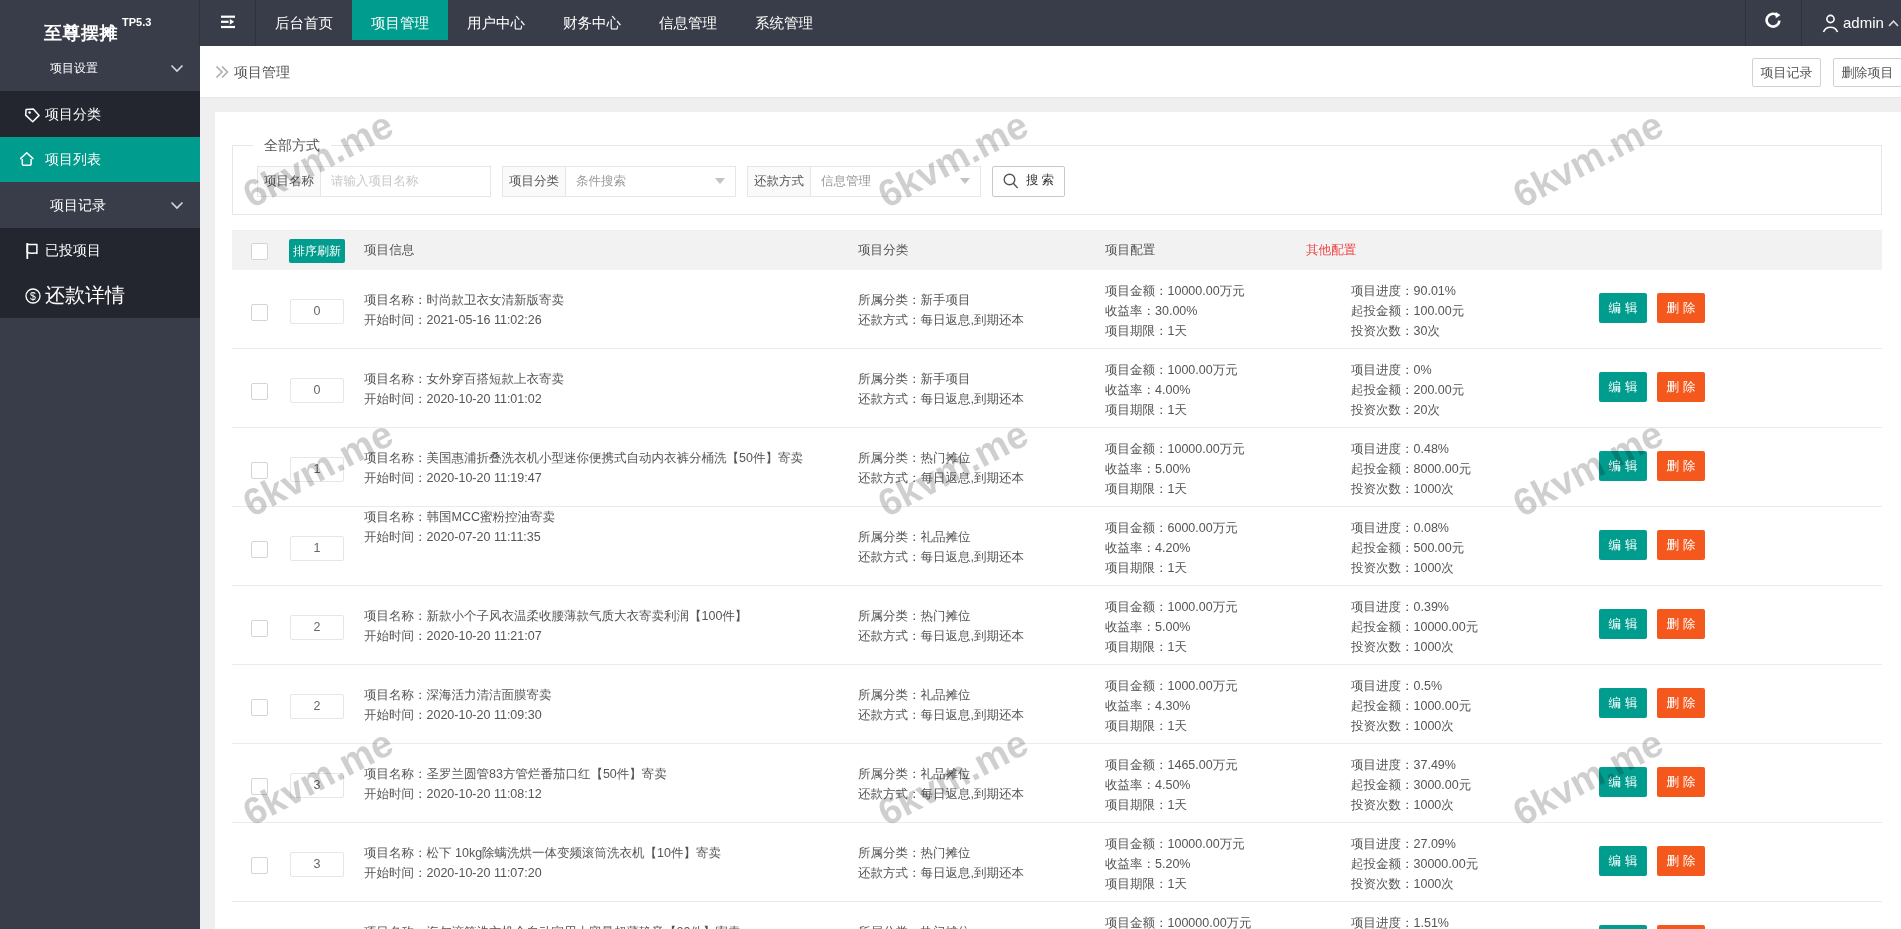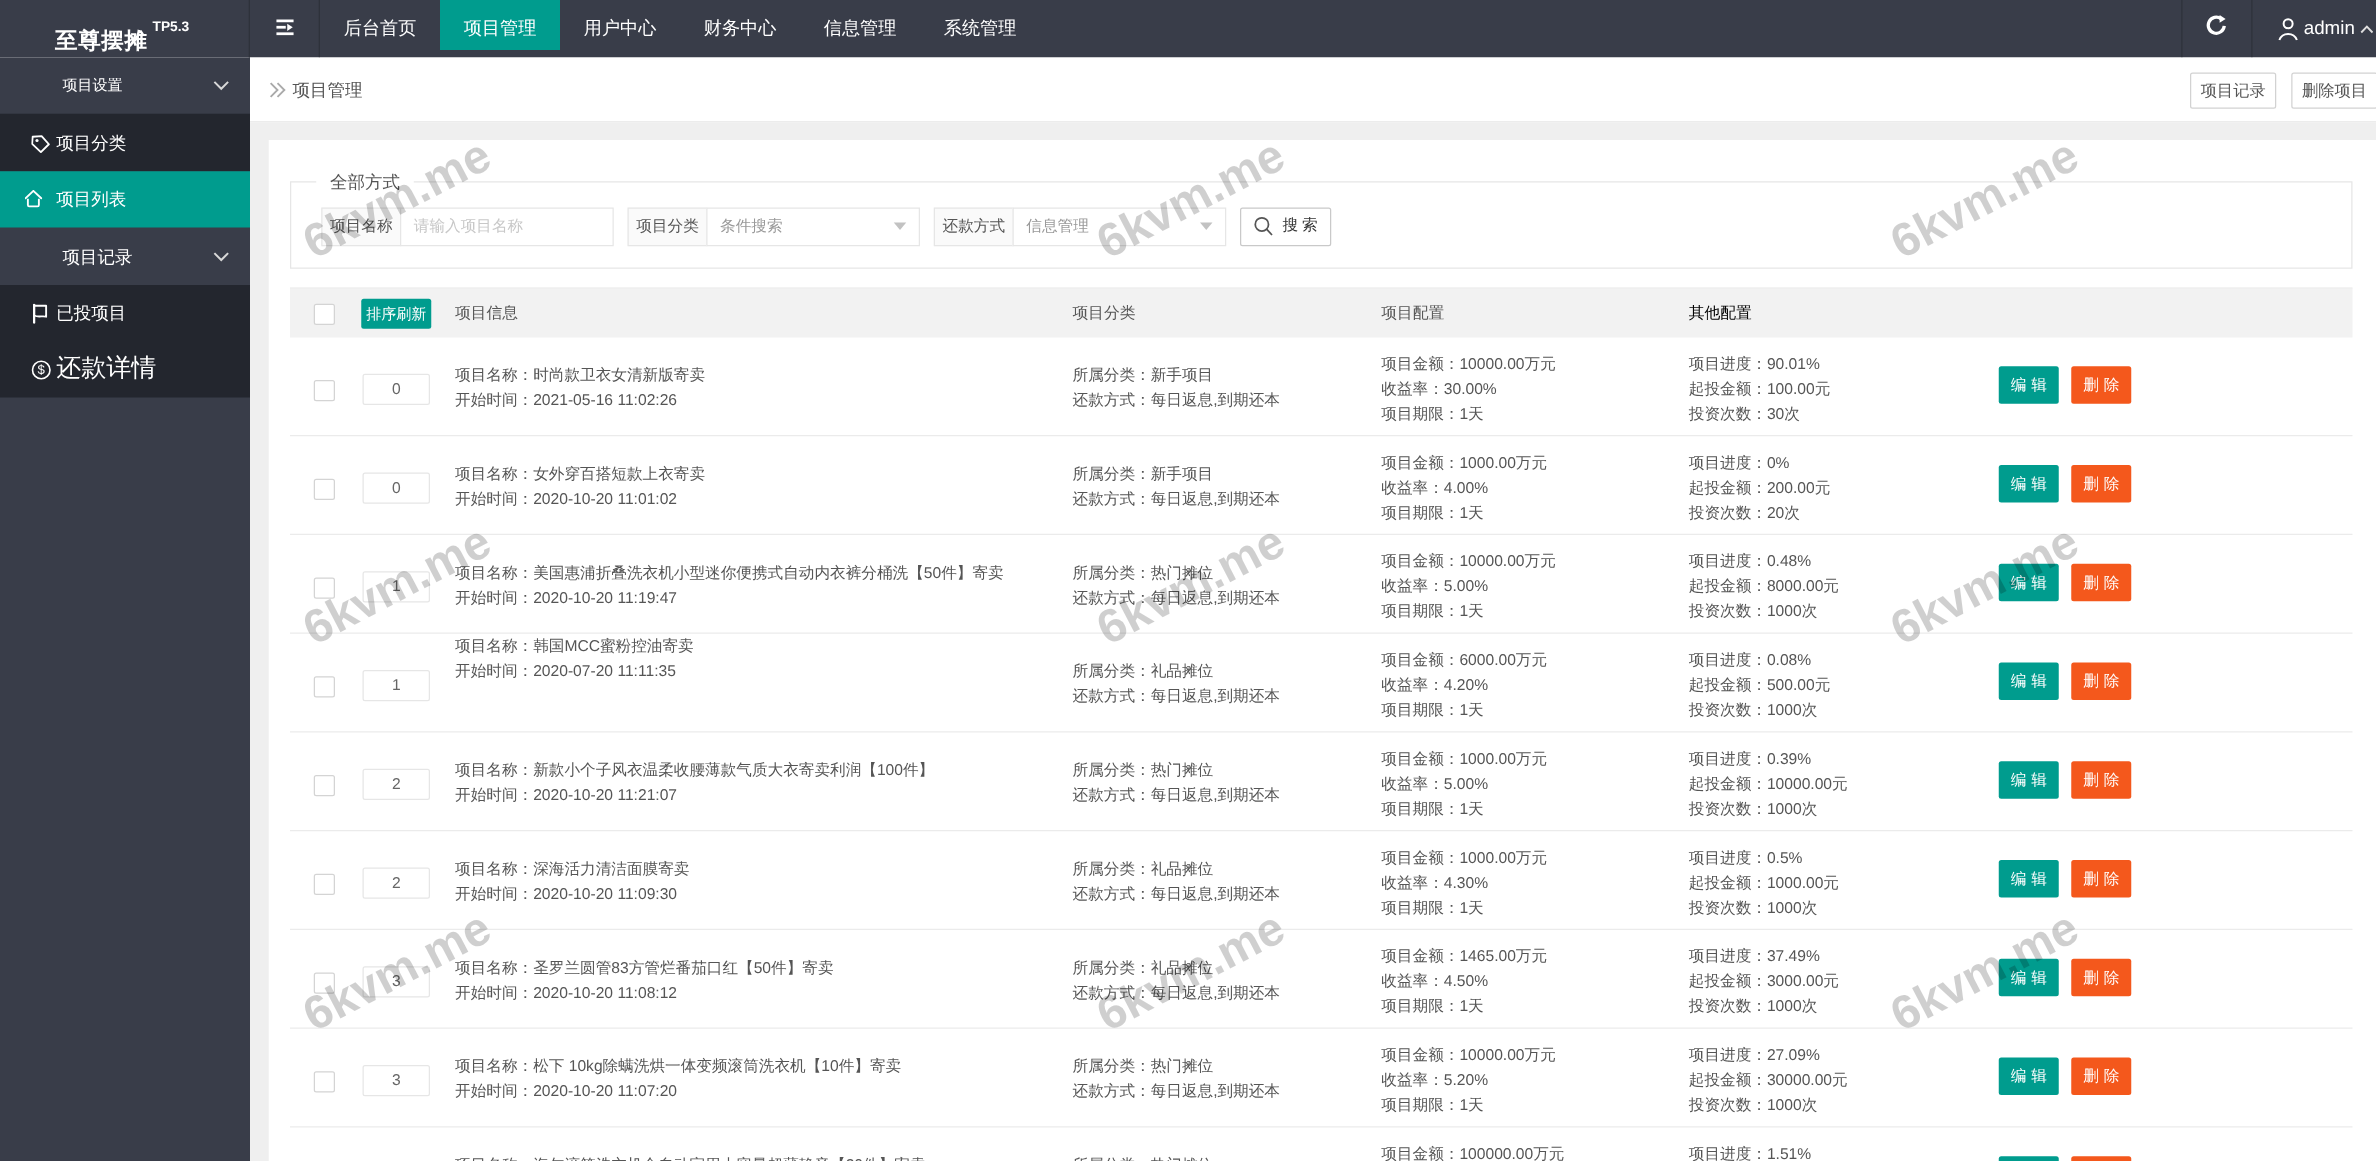--- a/index.html
+++ b/index.html
@@ -108,21 +108,21 @@
 <circle cx="6.5" cy="6.5" r="5.3" fill="none" stroke="#555" stroke-width="1.4"></circle>
 <path d="M10.3 10.3 L14.6 15" stroke="#555" stroke-width="1.4"></path>
 </svg>
 <div class="abs" style="left:1026px;top:166px;height:31px;line-height:29px;font-size:12.5px;color:#333;letter-spacing:3px;">搜索</div>
 <div class="abs" style="left:232px;top:230px;width:1650px;height:40px;background:#f2f2f2;border-top:1px solid #eee;"></div>
 <div class="cb" style="left:251px;top:243px;"></div>
 <div class="abs" style="left:289px;top:239px;width:56px;height:24px;background:#009C8E;border-radius:2px;color:#fff;font-size:12px;text-align:center;line-height:24px;">排序刷新</div>
 <div class="abs" style="left:364px;top:230px;height:40px;line-height:40px;font-size:12.6px;color:#555;">项目信息</div>
 <div class="abs" style="left:858px;top:230px;height:40px;line-height:40px;font-size:12.6px;color:#555;">项目分类</div>
 <div class="abs" style="left:1105px;top:230px;height:40px;line-height:40px;font-size:12.6px;color:#555;">项目配置</div>
-<div class="abs" style="left:1351px;top:230px;height:40px;line-height:40px;font-size:12.6px;color:#000000;">其他配置</div>
+<div class="abs" style="left:1306px;top:230px;height:40px;line-height:40px;font-size:12.6px;color:#ef4444;">其他配置</div>
 <div class="abs" style="left:232px;top:270px;width:1650px;height:79px;border-bottom:1px solid #ebebeb;"></div>
 <div class="cb" style="left:251px;top:304px;"></div>
 <div class="num" style="left:290px;top:299px;">0</div>
 <div class="abs l20" style="left:364px;top:290px;">项目名称：时尚款卫衣女清新版寄卖<br>开始时间：2021-05-16 11:02:26</div>
 <div class="abs l20" style="left:858px;top:290px;">所属分类：新手项目<br>还款方式：每日返息,到期还本</div>
 <div class="abs l20" style="left:1105px;top:281px;">项目金额：10000.00万元<br>收益率：30.00%<br>项目期限：1天</div>
 <div class="abs l20" style="left:1351px;top:281px;">项目进度：90.01%<br>起投金额：100.00元<br>投资次数：30次</div>
 <div class="btn" style="left:1599px;top:293px;background:#009C8E;">编辑</div>
 <div class="btn" style="left:1657px;top:293px;background:#F4581C;">删除</div>
 <div class="abs" style="left:232px;top:349px;width:1650px;height:79px;border-bottom:1px solid #ebebeb;"></div>

